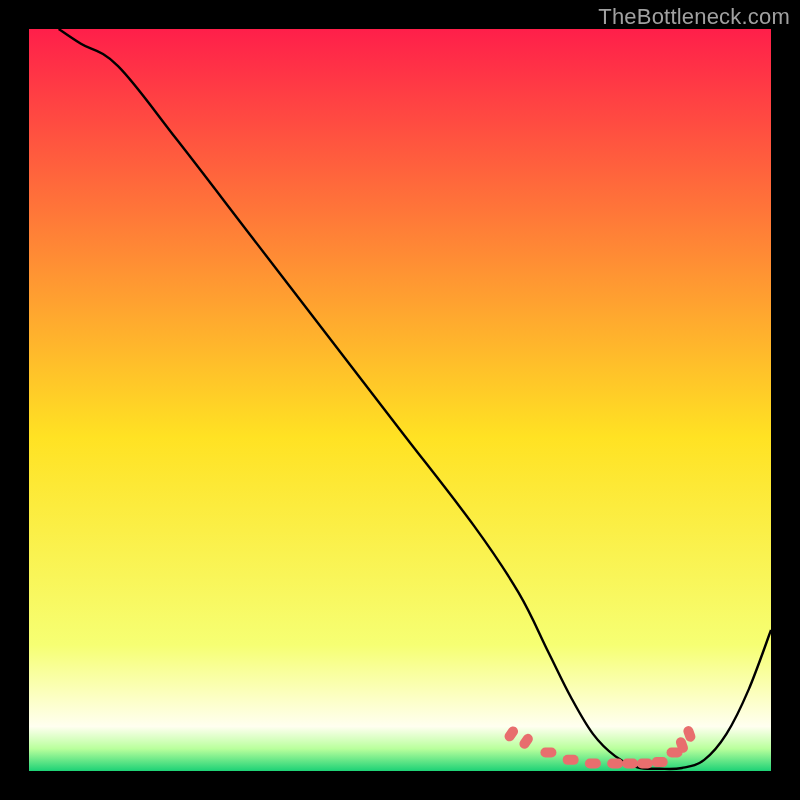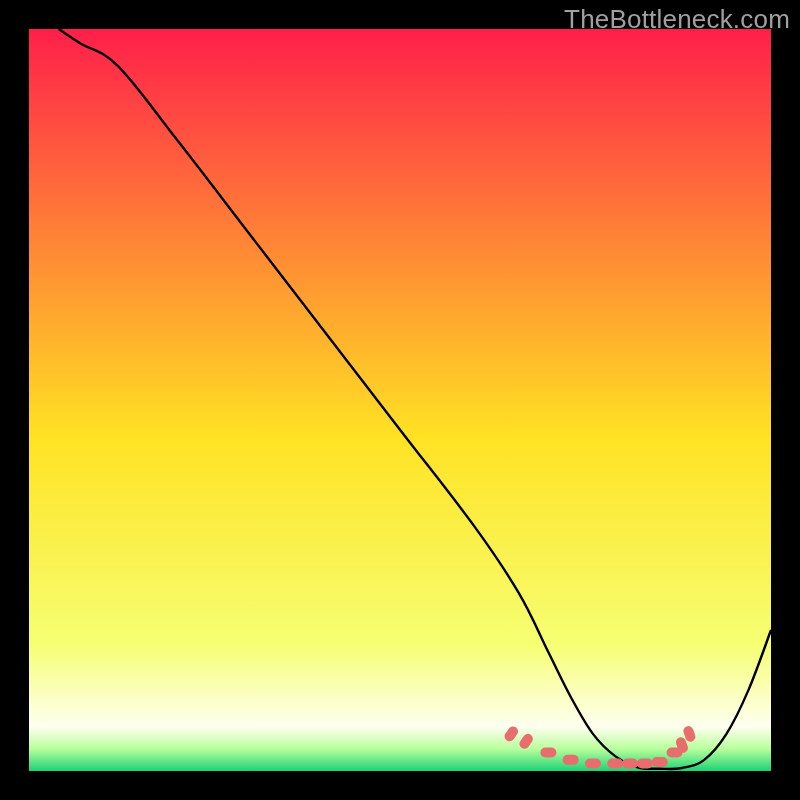--- a/index.html
+++ b/index.html
@@ -9,21 +9,21 @@
     width: 800px;
     height: 800px;
     background: #000;
   }
   .watermark {
     position: absolute;
     top: 4px;
     right: 10px;
     color: #a0a0a0;
     font-family: Arial, Helvetica, sans-serif;
-    font-size: 26px;
+    font-size: 22px;
     letter-spacing: 0.2px;
     z-index: 10;
   }
   .plot-area {
     position: absolute;
     left: 29px;
     top: 29px;
     width: 742px;
     height: 742px;
   }

